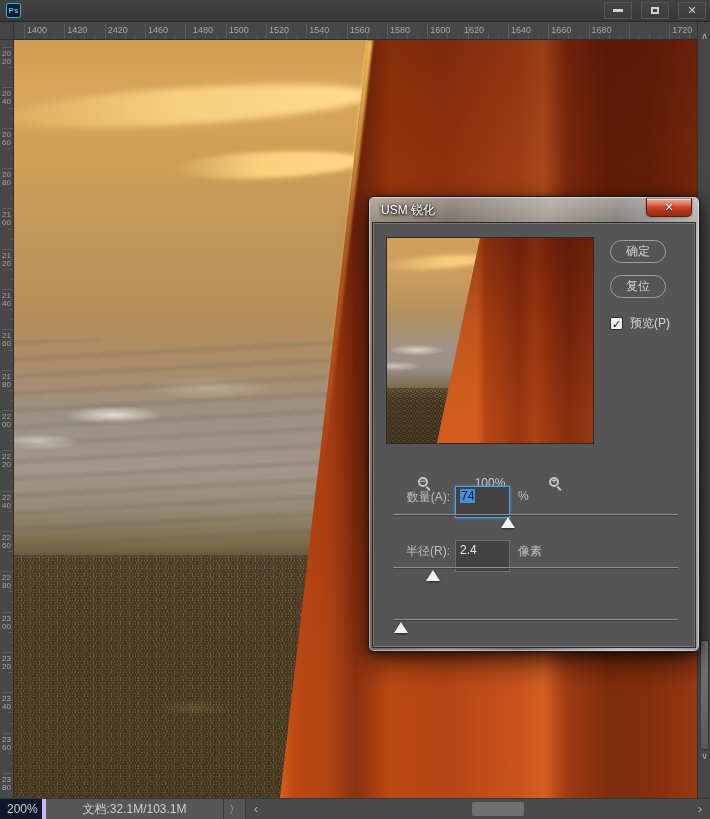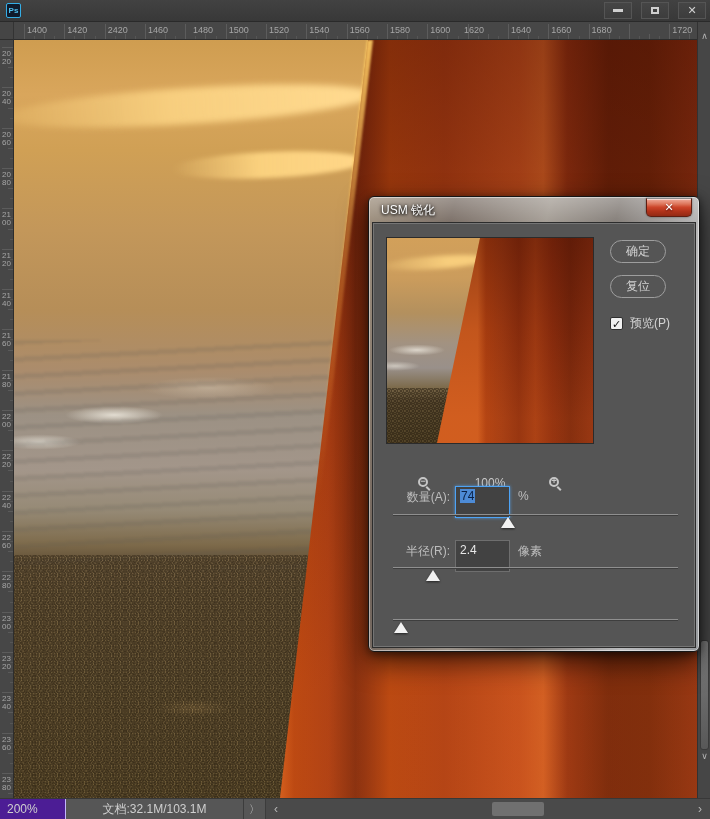--- a/index.html
+++ b/index.html
@@ -92,21 +92,21 @@
   .vs-up,.vs-down { position:absolute; left:0; width:13px; height:16px; color:#b5b5b5;
     font-size:9px; text-align:center; line-height:16px; }
   .vs-up { top:6px; } .vs-down { top:726px; }
   .vs-thumb { position:absolute; left:2px; top:618px; width:9px; height:110px;
     background:linear-gradient(180deg,#7c7c7c,#585858); border-radius:3px; border:1px solid #3a3a3a; }
 
   
   .statusbar { position:absolute; left:0; top:798px; width:710px; height:21px;
     background:#4e4e4e; border-top:1px solid #383838; display:flex; align-items:stretch;
     font-size:12px; color:#cfcfcf; }
-  .sb-zoom { width:66px; background:#4c1d95; border-right:1px solid #c4b5fd;
+  .sb-zoom { width:46px; background:#0f172a; border-right:4px solid #c4b5fd;
     display:flex; align-items:center; padding-left:7px; }
   .sb-doc { width:178px; background:#565656; border-right:1px solid #3c3c3c;
     display:flex; align-items:center; justify-content:center; }
   .sb-flyout { width:22px; display:flex; align-items:center; justify-content:center;
     color:#c2c2c2; background:#565656; border-right:1px solid #3c3c3c; font-size:11px; }
   .hscroll { position:relative; flex:1; background:#4a4a4a; }
   .hs-left,.hs-right { position:absolute; top:0; width:16px; height:20px; color:#b5b5b5;
     font-size:12px; text-align:center; line-height:20px; }
   .hs-left { left:2px; } .hs-right { right:2px; }
   .hs-thumb { position:absolute; left:226px; top:3px; width:52px; height:14px;

